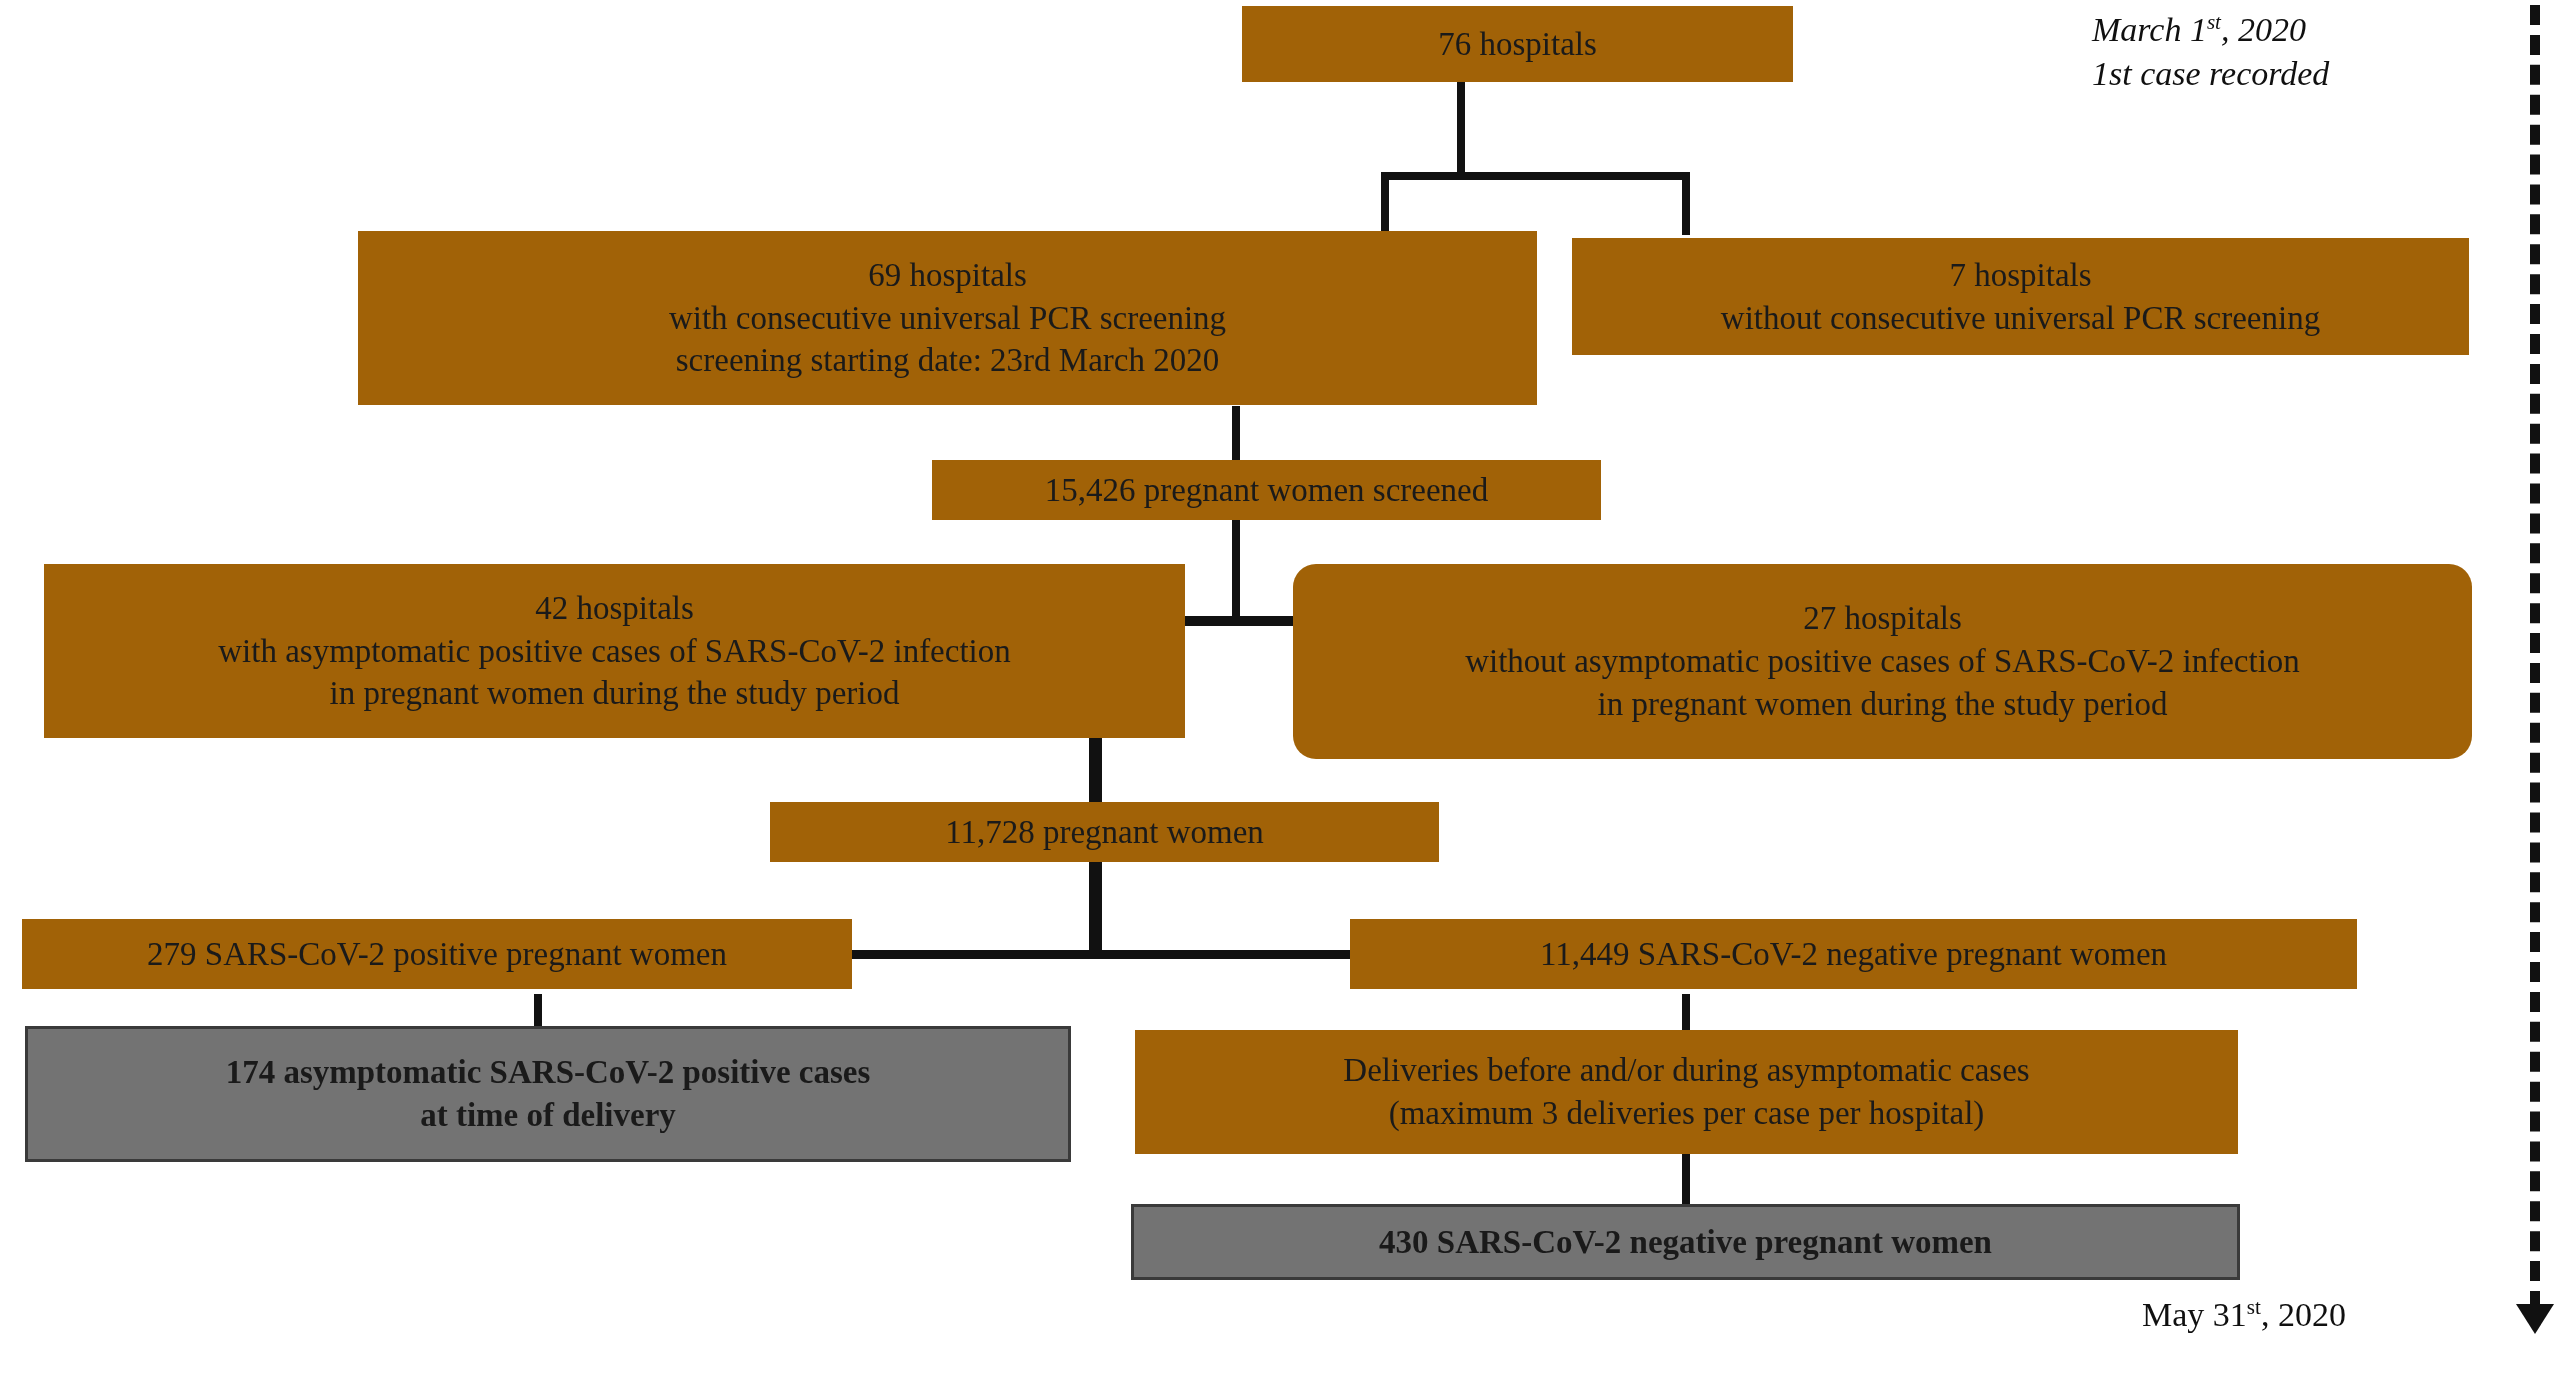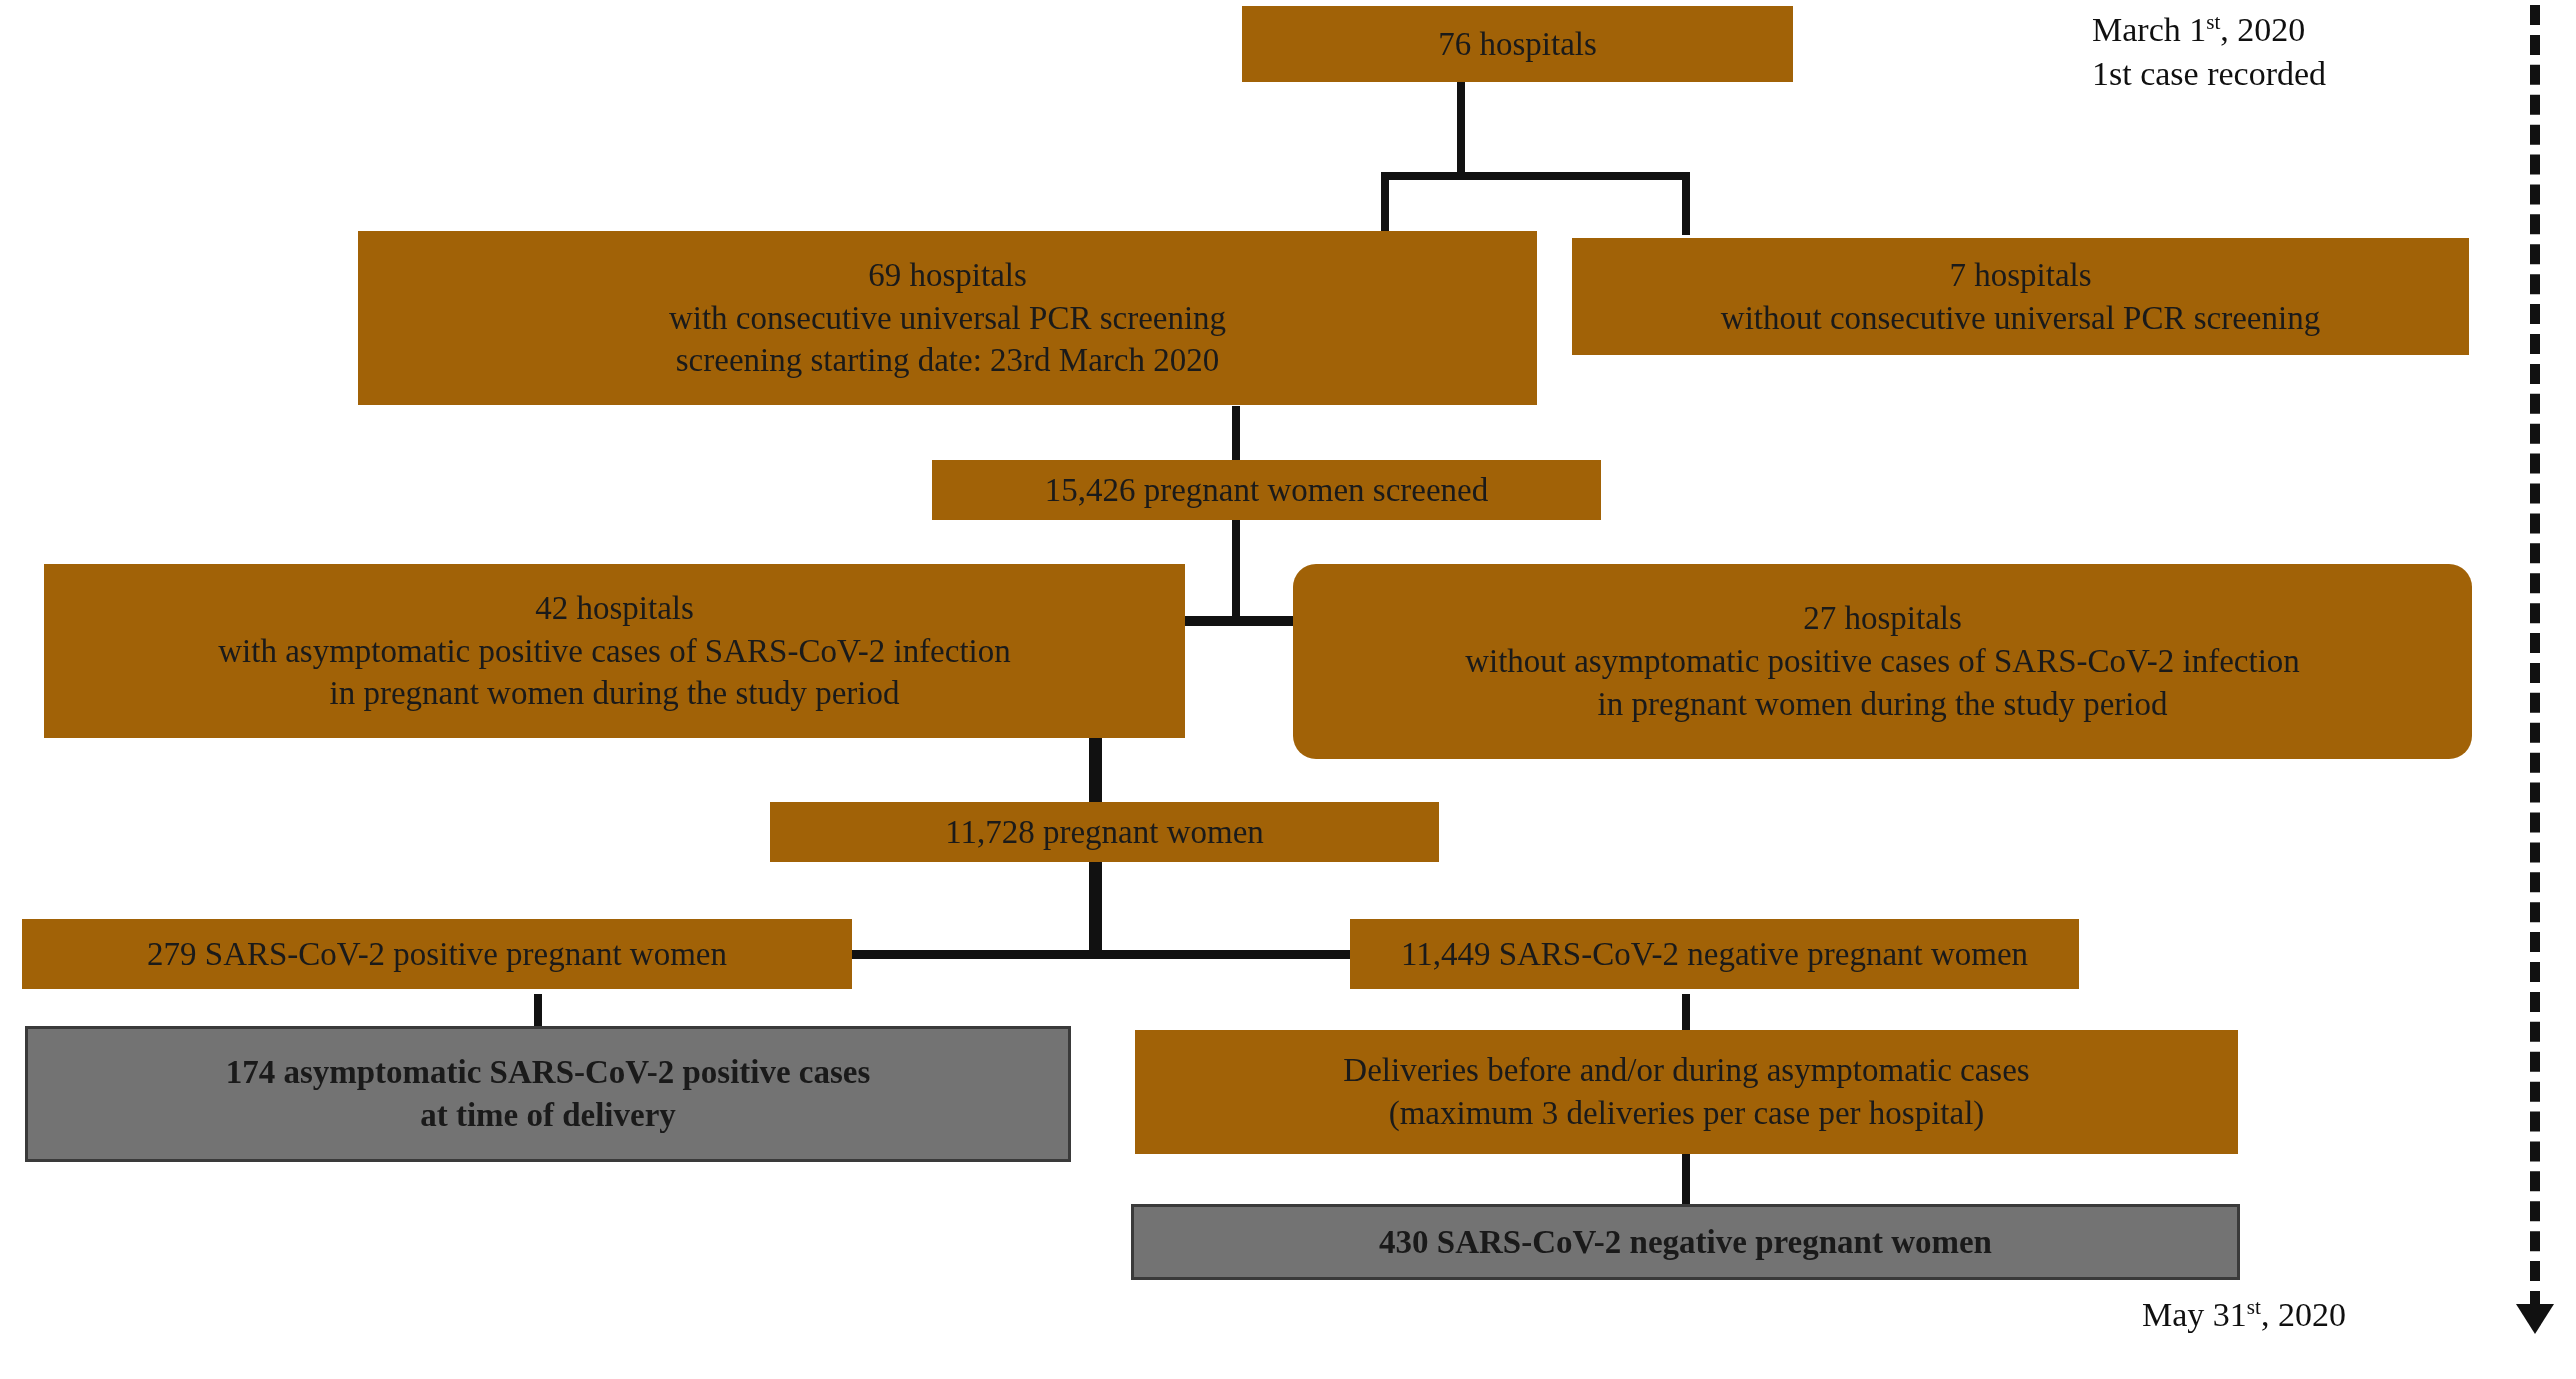--- a/index.html
+++ b/index.html
@@ -75,21 +75,21 @@
   }
 </style>
 </head>
 <body>
 
 <div id="canvas">
 
   <div class="timeline"></div>
   <div class="timeline-arrow"></div>
 
-  <div class="caption" style="left:2092px; top:7.6px;">
+  <div class="caption" style="left:2092px; top:7.6px;font-style:italic;">
     <span class="line"><span>March 1</span><sup>st</sup><span>, 2020</span></span>
     <span class="line">1st case recorded</span>
   </div>
 
   <div class="caption" style="left:2142px; top:1293px;">
     <span class="line"><span>May 31</span><sup>st</sup><span>, 2020</span></span>
   </div>
 
   <div class="conn" style="left:1457px; top:81px; width:8.2px; height:99px;"></div>
   <div class="conn" style="left:1381px; top:172px; width:309px; height:8.2px;"></div>
@@ -144,21 +144,21 @@
   </div>
 
   <div class="node" style="left:770px; top:802px; width:669px; height:60px;">
     <span class="line">11,728 pregnant women</span>
   </div>
 
   <div class="node" style="left:22px; top:919px; width:830px; height:70px;">
     <span class="line">279 SARS-CoV-2 positive pregnant women</span>
   </div>
 
-  <div class="node" style="left:1350px; top:919px; width:729px; height:70px;">
+  <div class="node" style="left:1350px; top:919px; width:1007px; height:70px;">
     <span class="line">11,449 SARS-CoV-2 negative pregnant women</span>
   </div>
 
   <div class="node outlined" style="left:25px; top:1026px; width:1046px; height:136px;">
     <span class="line">174 asymptomatic SARS-CoV-2 positive cases</span>
     <span class="line">at time of delivery</span>
   </div>
 
   <div class="node" style="left:1135px; top:1030px; width:1103px; height:124px;">
     <span class="line">Deliveries before and/or during asymptomatic cases</span>

